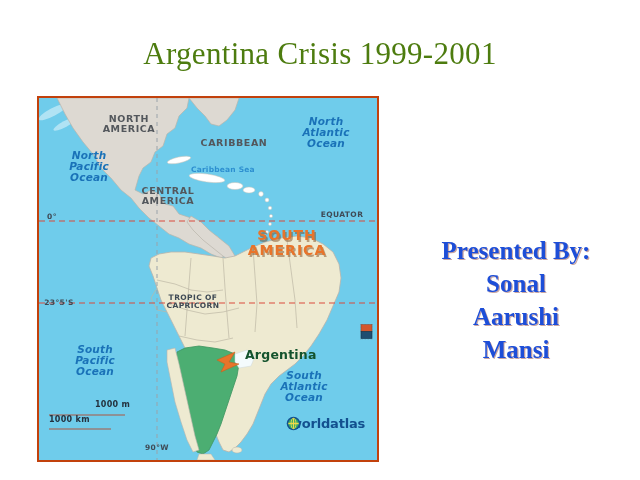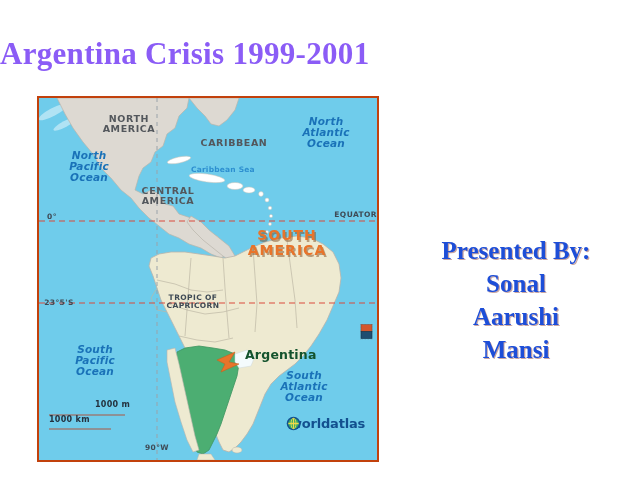--- a/index.html
+++ b/index.html
@@ -14,26 +14,26 @@
     overflow: hidden;
     font-family: "Liberation Serif", serif;
   }
 
   
   .slide-title {
     position: absolute;
     left: 0;
     top: 36px;
     width: 640px;
-    text-align: left;
+    text-align: center;
     font-family: "Liberation Serif", serif;
-    font-weight: bold;
+    font-weight: normal;
     font-size: 31px;
     letter-spacing: 0.3px;
-    color: #8b5cf6;
+    color: #4d7c0f;
     white-space: nowrap;
   }
 
   
   .map-frame {
     position: absolute;
     left: 37px;
     top: 96px;
     width: 342px;
     height: 366px;
@@ -271,21 +271,21 @@
 AMERICA</div>
 
     <div class="mlabel lbl-continent" style="left:152px; top:40px; width:86px;">CARIBBEAN</div>
 
     <div class="mlabel lbl-sea" style="left:152px; top:68px;">Caribbean Sea</div>
 
     <div class="mlabel lbl-ocean" style="left:244px; top:18px; width:86px;">North
 Atlantic
 Ocean</div>
 
-    <div class="mlabel lbl-graticule" style="left:268px; top:113px; width:70px;text-align:right;">EQUATOR</div>
+    <div class="mlabel lbl-graticule" style="left:268px; top:113px; width:70px;">EQUATOR</div>
 
     <div class="mlabel lbl-graticule" style="left:2px; top:115px; width:22px;">0°</div>
 
     <div class="mlabel lbl-southamerica" style="left:192px; top:130px; width:112px;">SOUTH
 AMERICA</div>
 
     <div class="mlabel lbl-graticule" style="left:114px; top:196px; width:80px;">TROPIC OF
 CAPRICORN</div>
 
     <div class="mlabel lbl-graticule" style="left:0px; top:201px; width:40px;">23°5'S</div>

